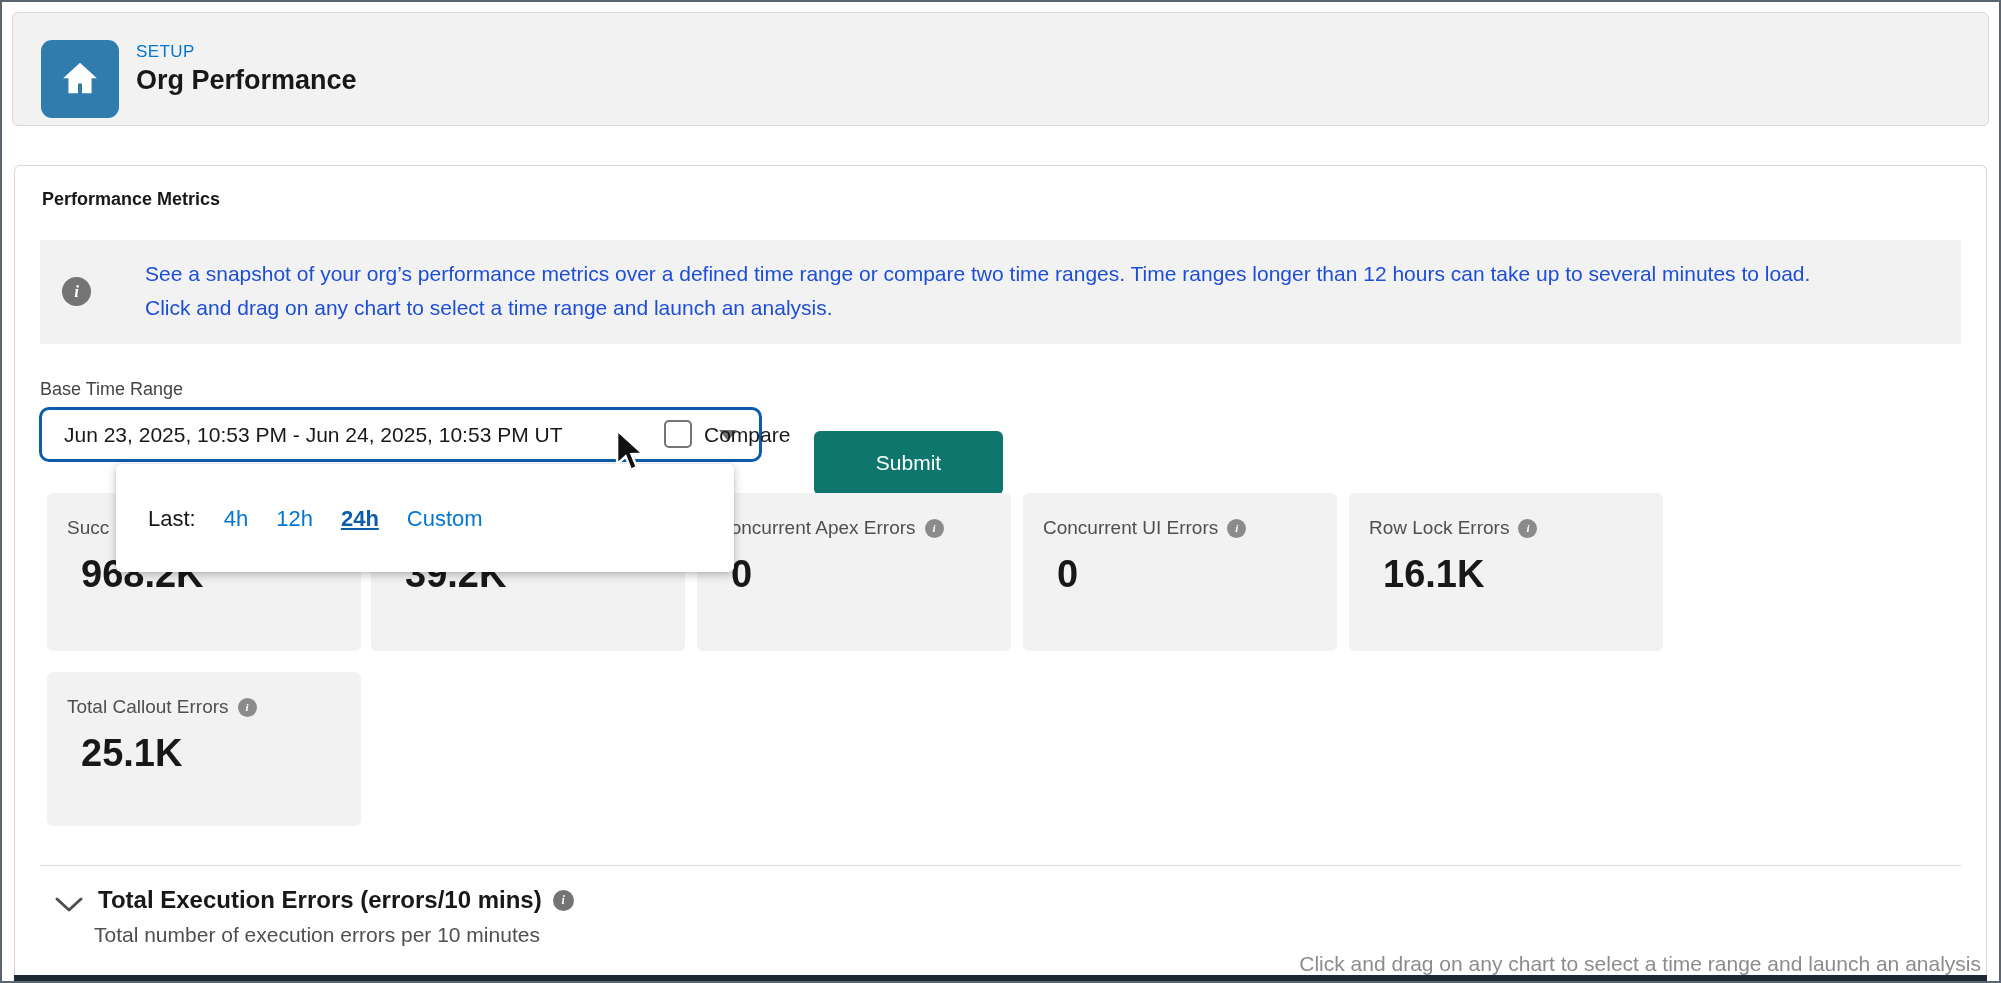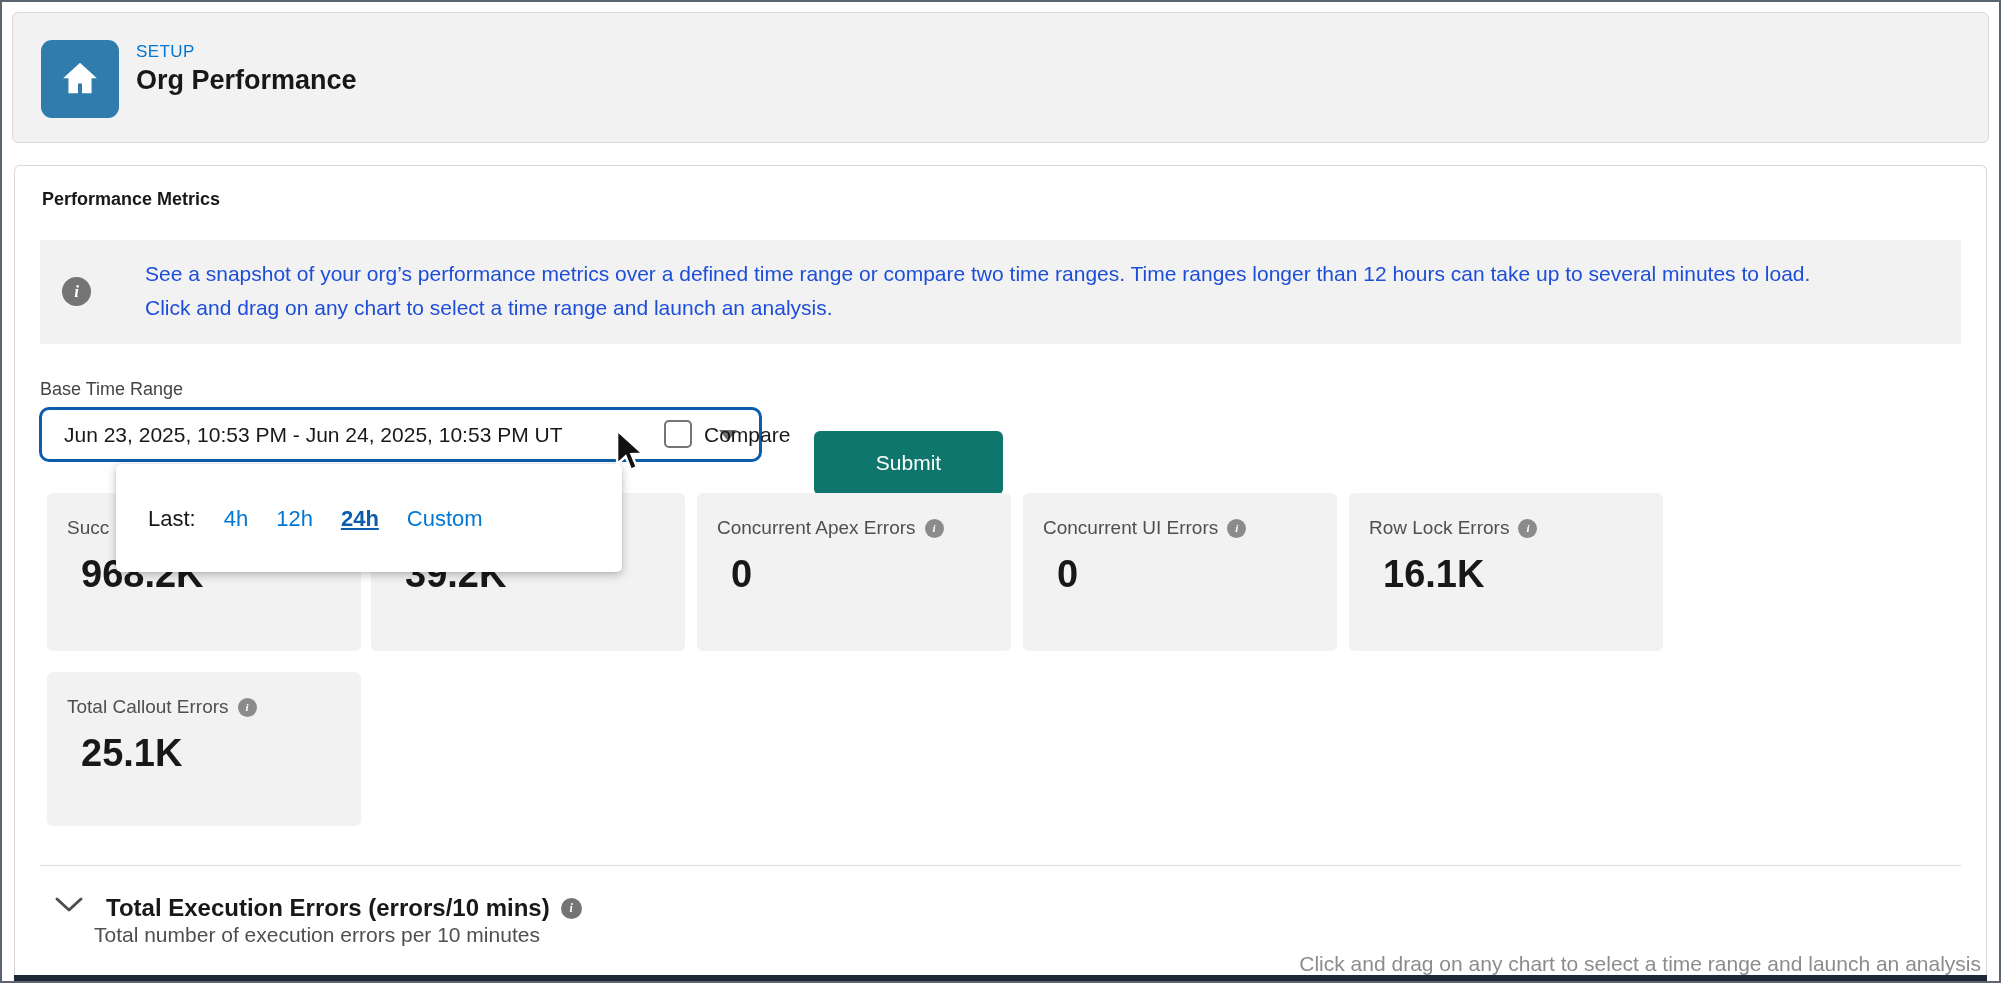--- a/index.html
+++ b/index.html
@@ -7,21 +7,21 @@
   body { font-family: "Liberation Sans", sans-serif; }
   #screen {
     position: relative;
     width: 2001px; height: 983px;
     background: #ffffff;
     border: 2px solid #5b6670;
     overflow: hidden;
   }
   
   .header-strip {
-    position: absolute; left: 10px; right: 10px; top: 10px; height: 131px;
+    position: absolute; left: 10px; right: 10px; top: 10px; height: 114px;
     background: #f3f2f2; border: 1px solid #d9d9d9; border-radius: 6px;
   }
   .home-tile {
     position: absolute; left: 28px; top: 27px; width: 78px; height: 78px;
     background: #2f7cad; border-radius: 11px;
     display: flex; align-items: center; justify-content: center;
   }
   .eyebrow {
     position: absolute; left: 123px; top: 29px;
     font-size: 17px; font-weight: 500; letter-spacing: 0.4px; color: #0176d3;
@@ -83,21 +83,21 @@
   .checkbox-label {
     position: absolute; left: 702px; top: 421px; font-size: 21px; color: #181818; cursor: pointer;
   }
   .submit-btn {
     position: absolute; left: 812px; top: 429px; width: 189px; height: 64px;
     background: #0f766e; color: #ffffff; border: none; border-radius: 6px;
     font-family: "Liberation Sans", sans-serif; font-size: 21px; font-weight: 500; cursor: pointer;
   }
   
   .range-menu {
-    position: absolute; left: 114px; top: 462px; width: 506px; height: 108px;
+    position: absolute; left: 114px; top: 462px; width: 618px; height: 108px;
     background: #ffffff; border-radius: 5px; z-index: 20;
     box-shadow: 0 3px 10px rgba(0,0,0,0.25), 0 0 2px rgba(0,0,0,0.12);
   }
   .range-menu-row {
     position: absolute; left: 32px; top: 42px;
     display: flex; align-items: baseline; font-size: 22px;
   }
   .range-menu-prefix { color: #181818; margin-right: 28px; }
   .range-option { color: #0176d3; margin-right: 28px; text-decoration: none; cursor: pointer; }
   .range-option.selected { color: #0b5cab; font-weight: 700; text-decoration: underline; }
@@ -118,23 +118,23 @@
   }
   
   .divider {
     position: absolute; left: 38px; right: 38px; top: 863px; height: 1px; background: #dcdcdc;
   }
   .chevron-btn {
     position: absolute; left: 50px; top: 890px; width: 34px; height: 28px;
     background: none; border: none; cursor: pointer; padding: 0;
   }
   .chart-heading-row {
-    position: absolute; left: 104px; top: 884px;
+    position: absolute; left: 96px; top: 884px;
     display: flex; align-items: center;
-    font-size: 24px; font-weight: 700; color: #181818; margin-top: 8px;
+    font-size: 24px; font-weight: 700; color: #181818;
   }
   .chart-heading-row .info-badge { width: 21px; height: 21px; font-size: 12px; margin-left: 11px; }
   .chart-desc {
     position: absolute; left: 92px; top: 921px; font-size: 21px; color: #514f4d;
   }
   .chart-hint {
     position: absolute; right: 18px; top: 950px; font-size: 21px; color: #8c8c8c;
   }
   .bottom-bar {
     position: absolute; left: 12px; right: 12px; bottom: 0; height: 6px; background: #1c2834;

